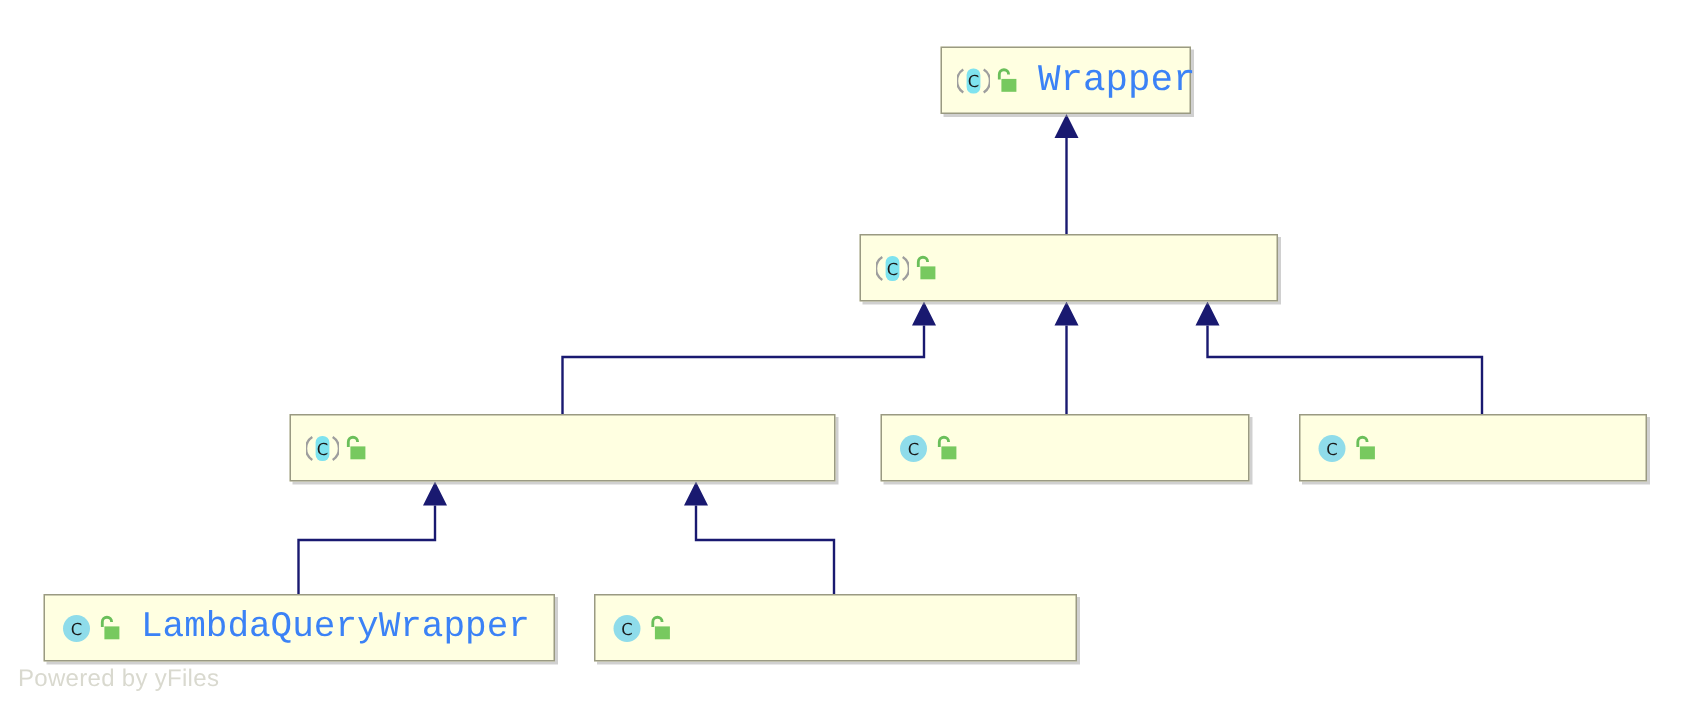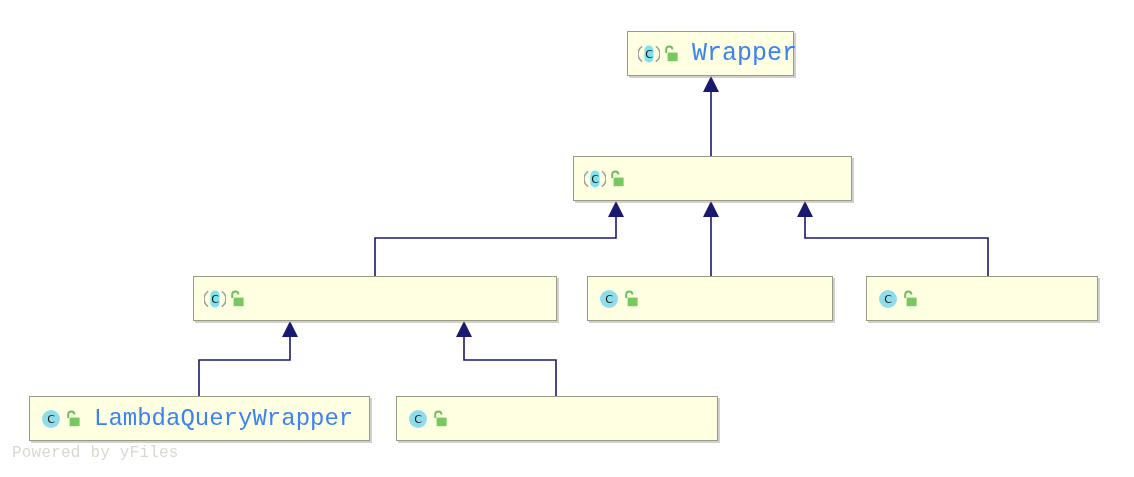--- a/index.html
+++ b/index.html
@@ -61,21 +61,21 @@
     margin-left: 13px;
     flex: 0 0 auto;
   }
   .node-label.small {
     font-size: 24px;
   }
   #watermark {
     position: absolute;
     left: 12px;
     top: 444px;
-    font-family: Liberation Mono, monospace;
+    font-family: Liberation Sans, sans-serif;
     font-size: 16px;
     color: #d9d9cf;
     letter-spacing: 0.2px;
     white-space: nowrap;
   }
 </style>
 </head>
 <body>
 
 <div id="canvas">

